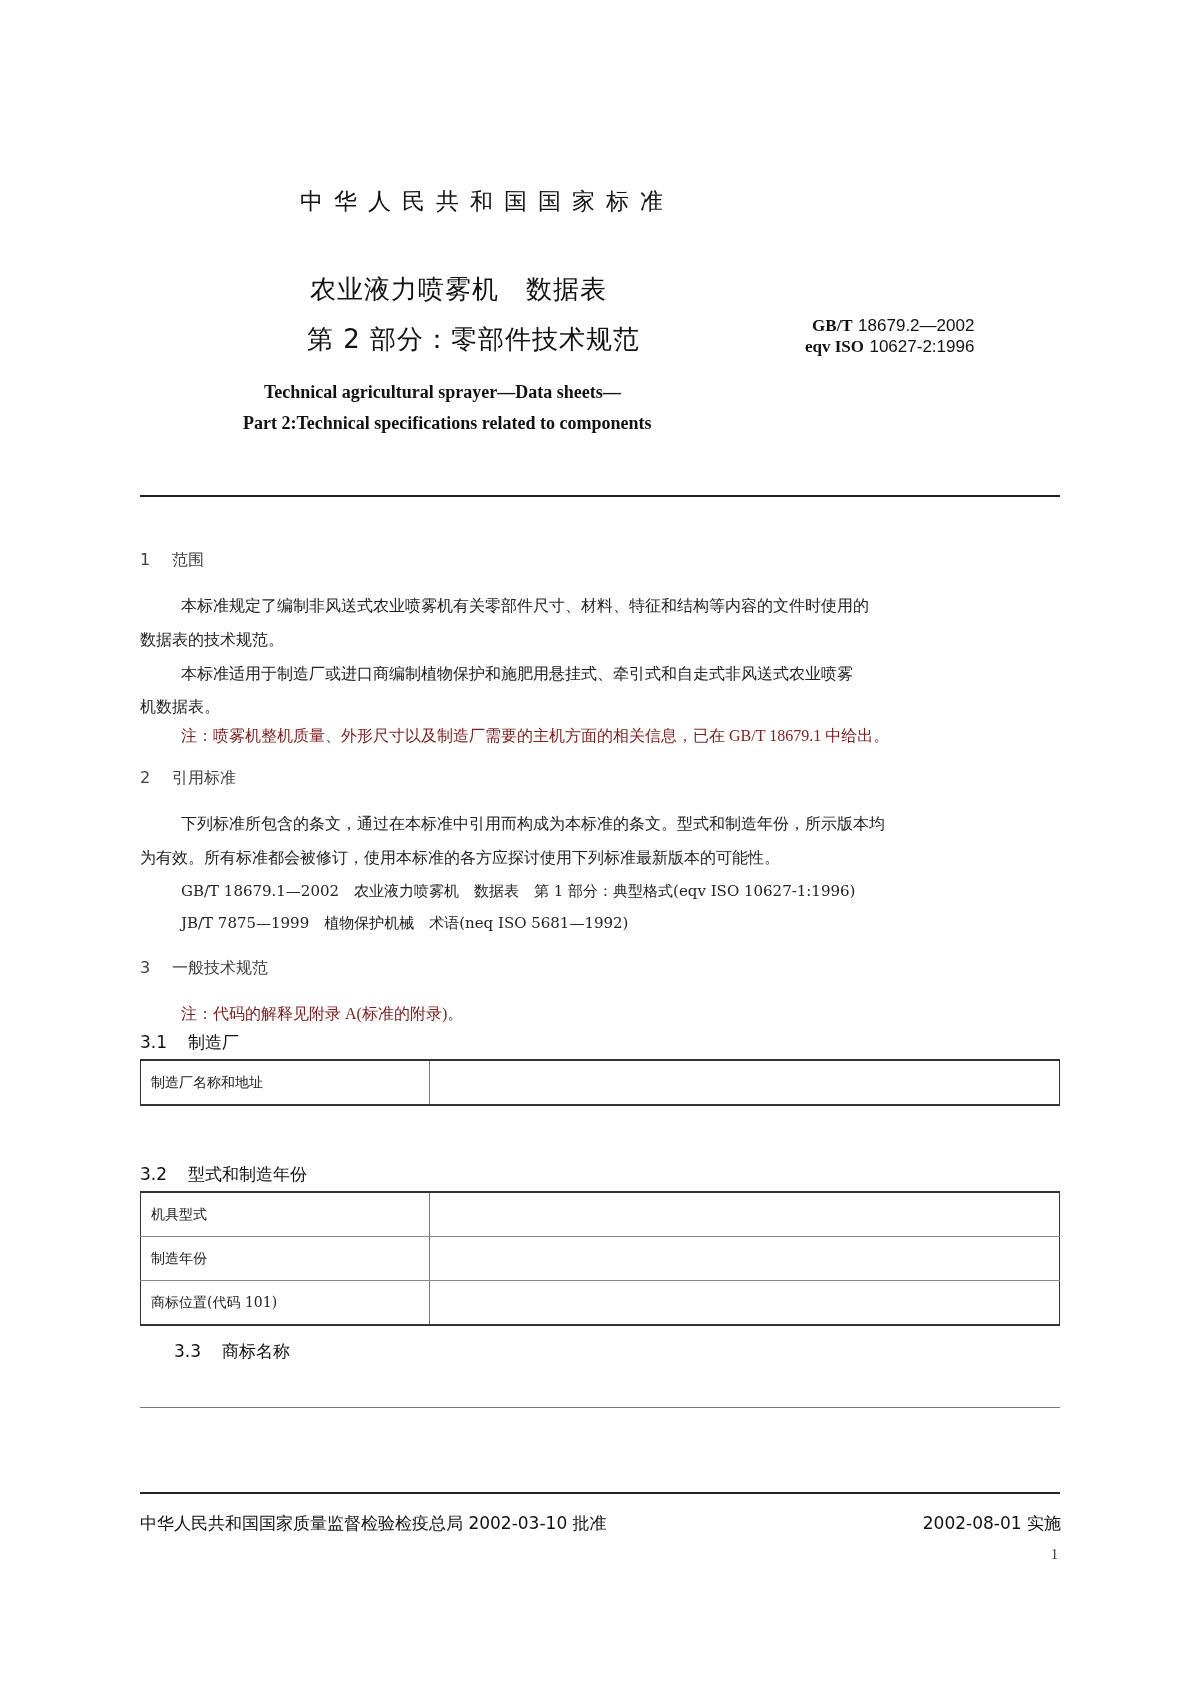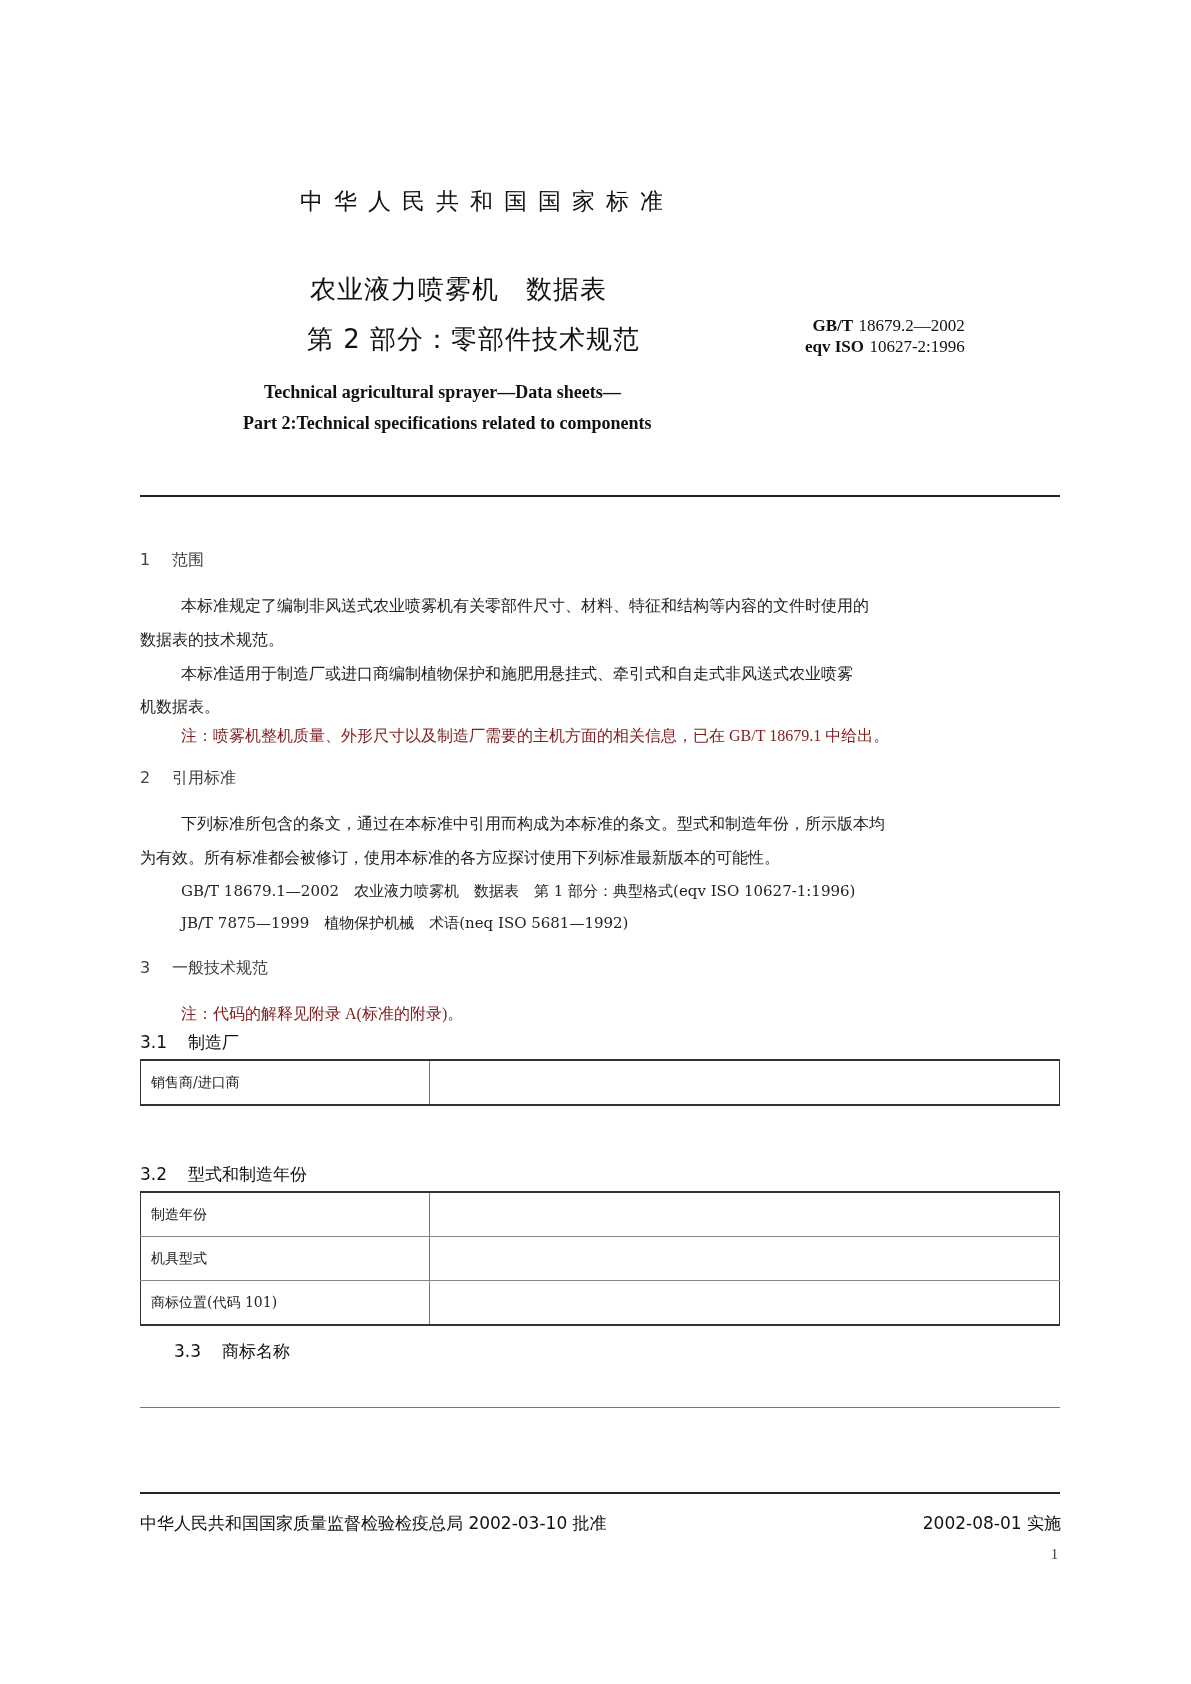--- a/index.html
+++ b/index.html
@@ -4,21 +4,21 @@
 <style>
   html, body { margin: 0; padding: 0; background: #ffffff; }
   body { width: 1191px; height: 1684px; position: relative; overflow: hidden;
          font-family: "DejaVu Sans", sans-serif; color: #1a1a1a; }
   .abs { position: absolute; white-space: nowrap; }
   .national { left: 300px; top: 186px; font-size: 23px; letter-spacing: 11px; color: #111; }
   .title1 { left: 310px; top: 272px; font-size: 26px; letter-spacing: 1px; color: #111; }
   .title2 { left: 307px; top: 322px; font-size: 26px; letter-spacing: 1px; color: #111; }
   .stdno { left: 805px; top: 315px; font-size: 17px; line-height: 20px; color: #111; text-align: right; }
   .stdno b { font-family: "Liberation Serif", serif; font-weight: bold; }
-  .stdno .n { font-family: Liberation Serif, serif; letter-spacing: 0px; }
+  .stdno .n { font-family: Liberation Sans, sans-serif; letter-spacing: 0px; }
   .en1 { left: 264px; top: 382px; font-size: 18px; font-family: "Liberation Serif", serif; font-weight: bold; color: #111; }
   .en2 { left: 243px; top: 413px; font-size: 18px; font-family: "Liberation Serif", serif; font-weight: bold; color: #111; }
   .rule { position: absolute; left: 140px; width: 920px; background: #222; }
   .h { font-size: 16px; color: #404040; }
   .h .num { display: inline-block; width: 32px; }
   .p { font-size: 16px; color: #222; font-family: "DejaVu Serif", serif; }
   .note { font-size: 16px; color: #7f1d1d; font-family: Liberation Serif, serif; }
   .ref { font-size: 15px; color: #222; font-family: "DejaVu Serif", serif; }
   .sub { font-size: 17px; color: #111; }
   .sub .num { display: inline-block; width: 48px; }
@@ -73,38 +73,38 @@
 <div class="abs h" style="left:140px; top:958px;">
   <span class="num">3</span><span>一般技术规范</span>
 </div>
 <div class="abs note" style="left:181px; top:1004px;">注：代码的解释见附录 A(标准的附录)。</div>
 
 <div class="abs sub" style="left:140px; top:1031px;">
   <span class="num">3.1</span><span>制造厂</span>
 </div>
 <table class="t" style="top:1059px;">
   <tbody>
-  <tr>
-    <td class="k">销售商/进口商</td>
+      <tr>
+    <td class="k">制造厂名称和地址</td>
     <td></td>
   </tr>
 </tbody>
   </table>
 
 <div class="abs sub" style="left:140px; top:1163px;">
   <span class="num">3.2</span><span>型式和制造年份</span>
 </div>
 <table class="t" style="top:1191px;">
   <tbody>
       <tr>
-    <td class="k">制造年份</td>
+    <td class="k">机具型式</td>
     <td></td>
   </tr>
   <tr>
-    <td class="k">机具型式</td>
+    <td class="k">制造年份</td>
     <td></td>
   </tr>
   <tr>
     <td class="k">商标位置(代码 101)</td>
     <td></td>
   </tr>
 </tbody>
   </table>
 
 <div class="abs sub" style="left:140px; top:1340px;margin-left:34px;">

